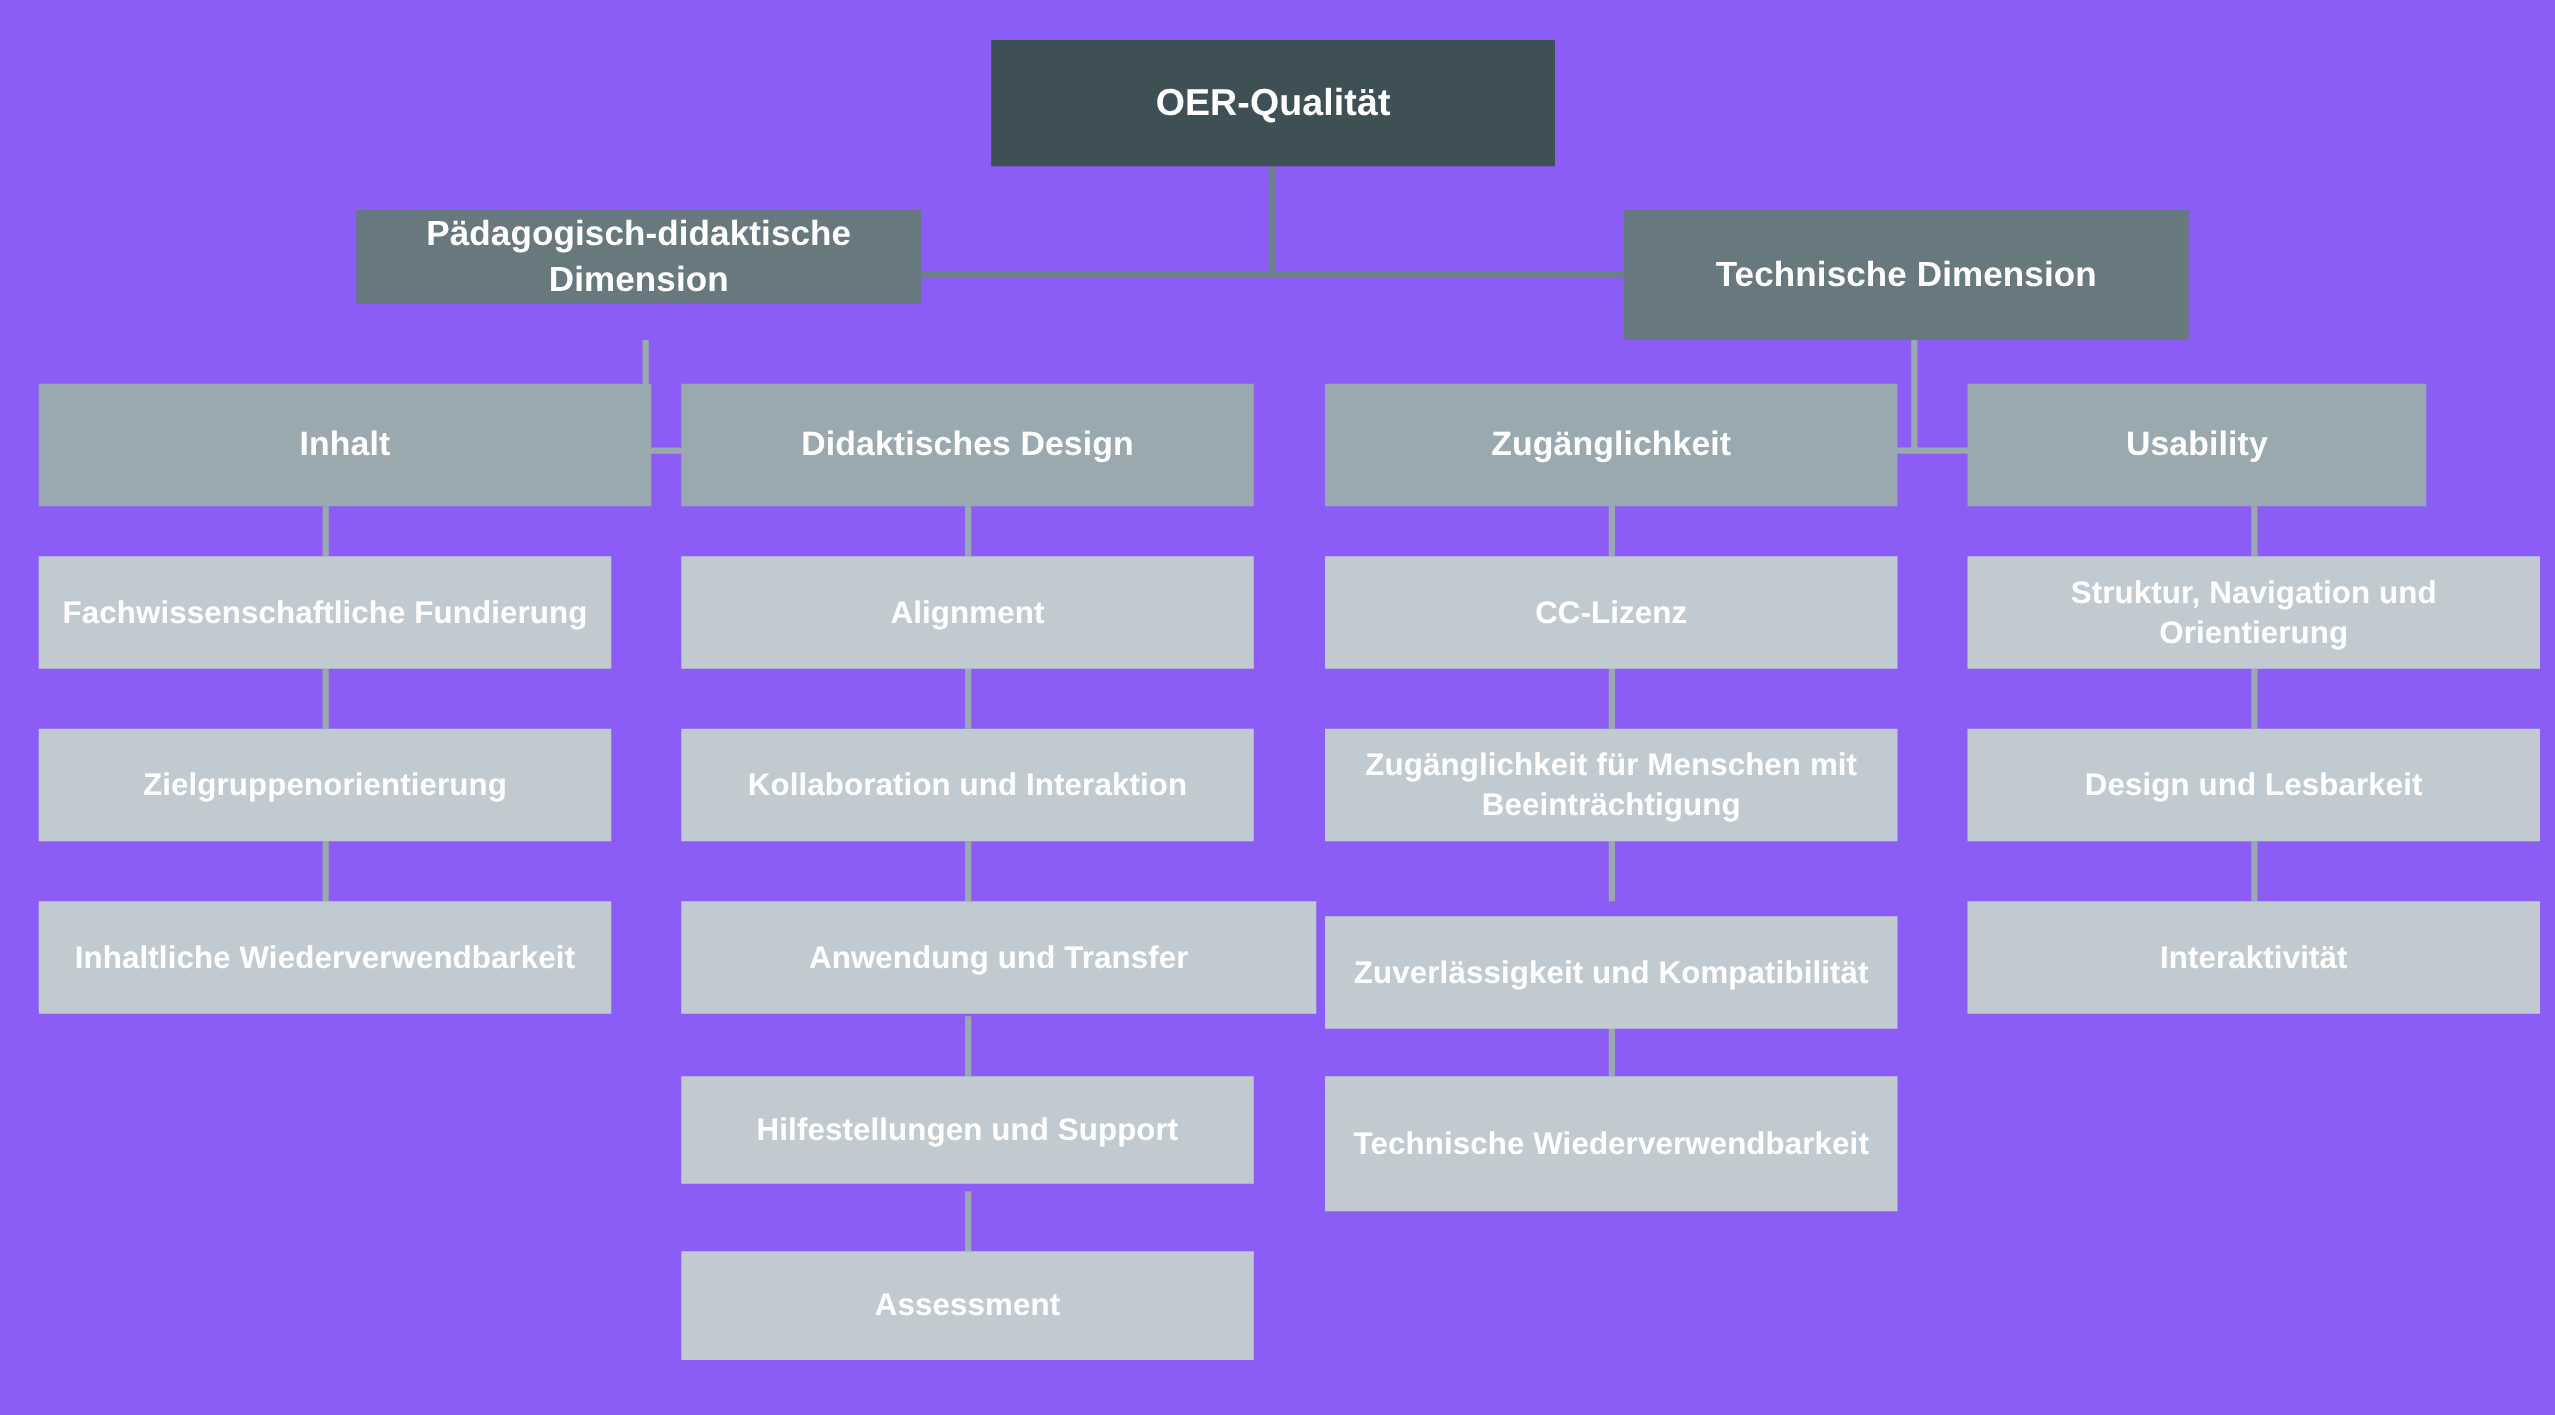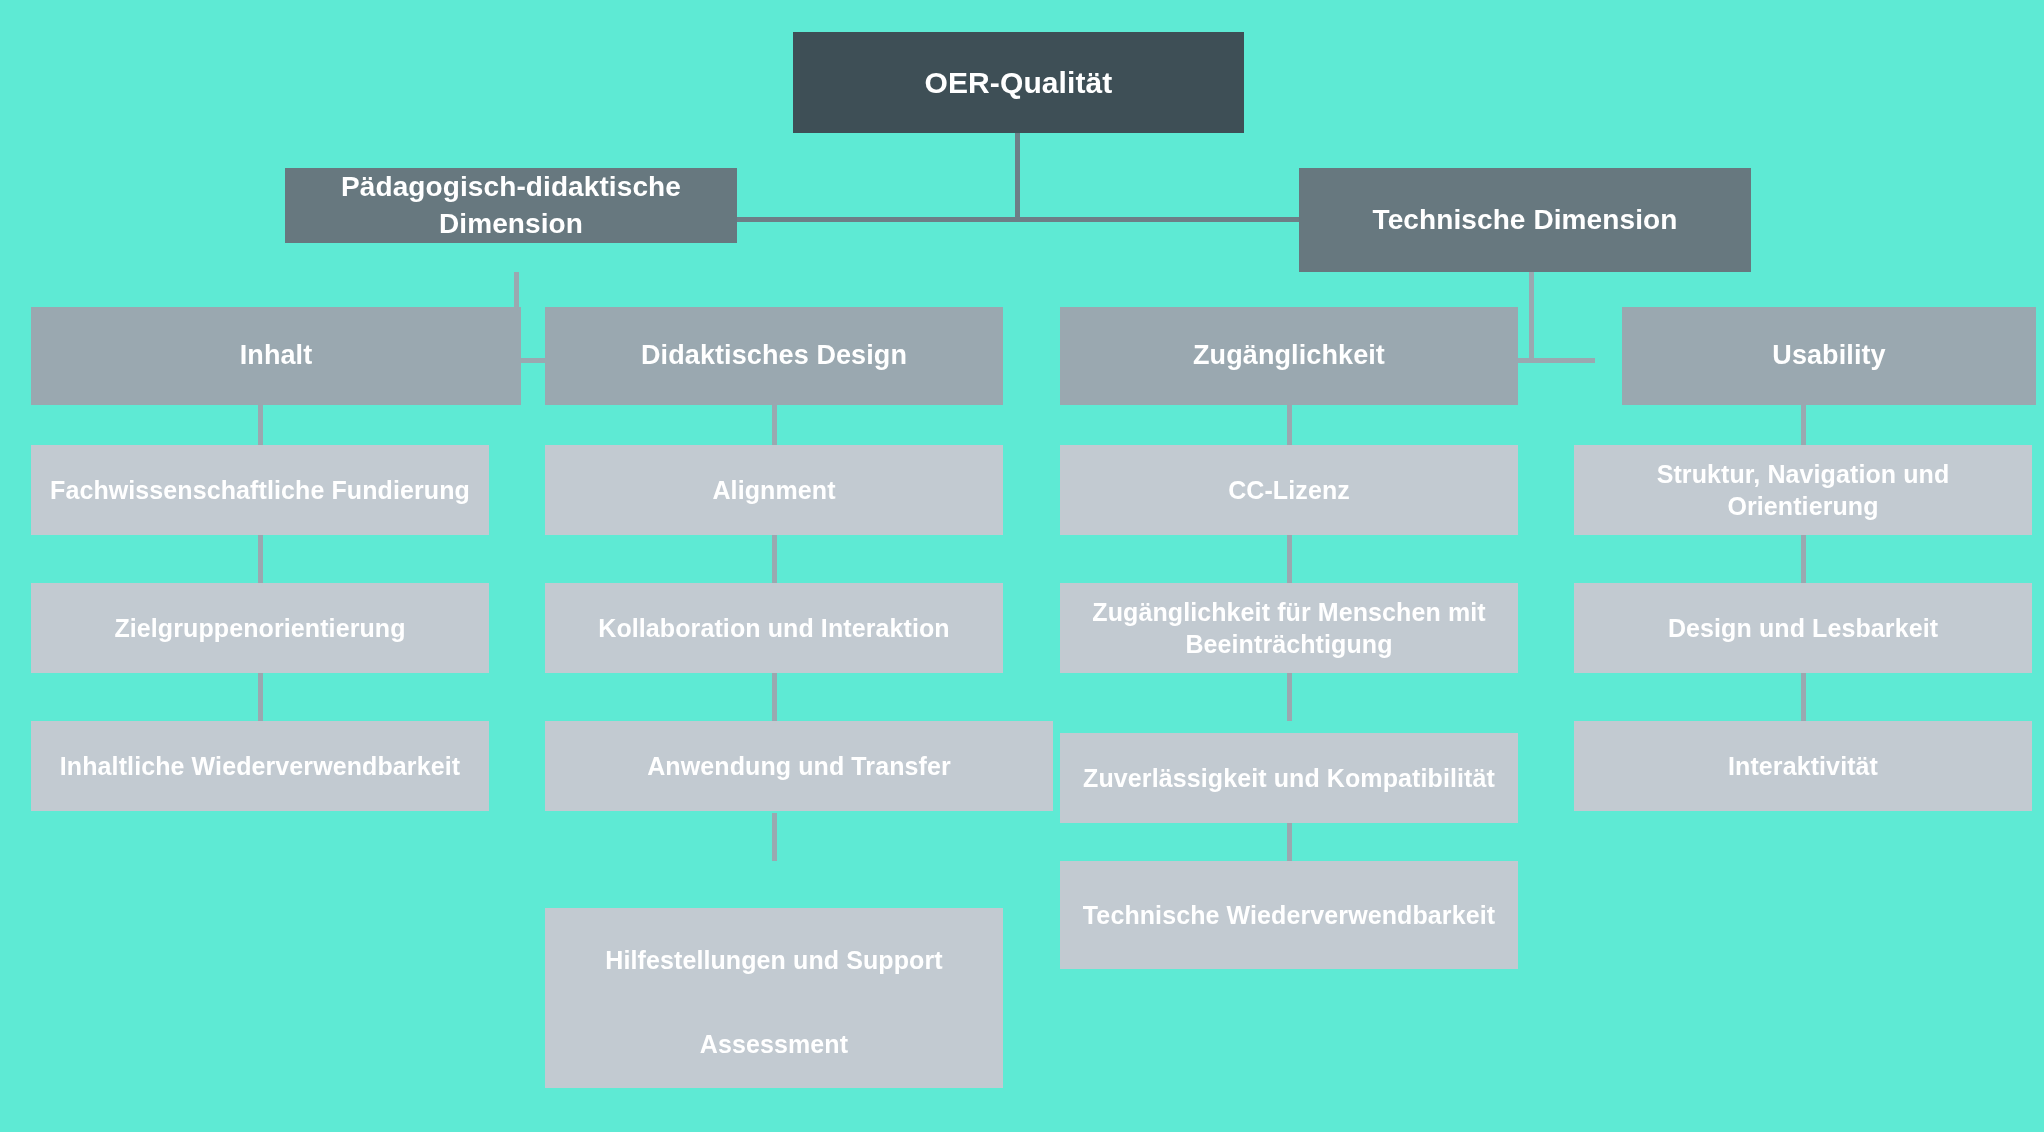--- a/index.html
+++ b/index.html
@@ -9,21 +9,21 @@
     background: #ffffff;
   }
   body {
     font-family: "Liberation Sans", "DejaVu Sans", sans-serif;
   }
 
   #diagram {
     position: relative;
     width: 2044px;
     height: 1132px;
-    background: #5eead4;
+    background: #8b5cf6;
     overflow: hidden;
   }
 
   
   .conn {
     position: absolute;
     background: #9aa8b0;
   }
   .conn.dark {
     background: #6d7f87;
@@ -103,35 +103,35 @@
   <div class="node level-dim" style="left:285px; top:168px; width:452px; height:75px;">Pädagogisch-didaktische Dimension</div>
 
   <div class="node level-dim" style="left:1299px; top:168px; width:452px; height:104px;">Technische Dimension</div>
 
   <div class="node level-cat" style="left:31px; top:307px; width:490px; height:98px;">Inhalt</div>
 
   <div class="node level-cat" style="left:545px; top:307px; width:458px; height:98px;">Didaktisches Design</div>
 
   <div class="node level-cat" style="left:1060px; top:307px; width:458px; height:98px;">Zugänglichkeit</div>
 
-  <div class="node level-cat" style="left:1574px; top:307px; width:414px; height:98px;margin-left:48px;">Usability</div>
+  <div class="node level-cat" style="left:1574px; top:307px; width:367px; height:98px;">Usability</div>
 
   <div class="node level-leaf" style="left:31px; top:445px; width:458px; height:90px;">Fachwissenschaftliche Fundierung</div>
 
   <div class="node level-leaf" style="left:31px; top:583px; width:458px; height:90px;">Zielgruppenorientierung</div>
 
   <div class="node level-leaf" style="left:31px; top:721px; width:458px; height:90px;">Inhaltliche Wiederverwendbarkeit</div>
 
   <div class="node level-leaf" style="left:545px; top:445px; width:458px; height:90px;">Alignment</div>
 
   <div class="node level-leaf" style="left:545px; top:583px; width:458px; height:90px;">Kollaboration und Interaktion</div>
 
   <div class="node level-leaf" style="left:545px; top:721px; width:508px; height:90px;">Anwendung und Transfer</div>
 
-  <div class="node level-leaf" style="left:545px; top:861px; width:458px; height:104px;margin-top:47px;">Hilfestellungen und Support</div>
+  <div class="node level-leaf" style="left:545px; top:861px; width:458px; height:86px;">Hilfestellungen und Support</div>
 
   <div class="node level-leaf" style="left:545px; top:1001px; width:458px; height:87px;">Assessment</div>
 
   <div class="node level-leaf" style="left:1060px; top:445px; width:458px; height:90px;">CC-Lizenz</div>
 
   <div class="node level-leaf" style="left:1060px; top:583px; width:458px; height:90px;">Zugänglichkeit für Menschen mit Beeinträchtigung</div>
 
   <div class="node level-leaf" style="left:1060px; top:721px; width:458px; height:90px;margin-top:12px;">Zuverlässigkeit und Kompatibilität</div>
 
   <div class="node level-leaf" style="left:1060px; top:861px; width:458px; height:108px;text-align:right;">Technische Wiederverwendbarkeit</div>

